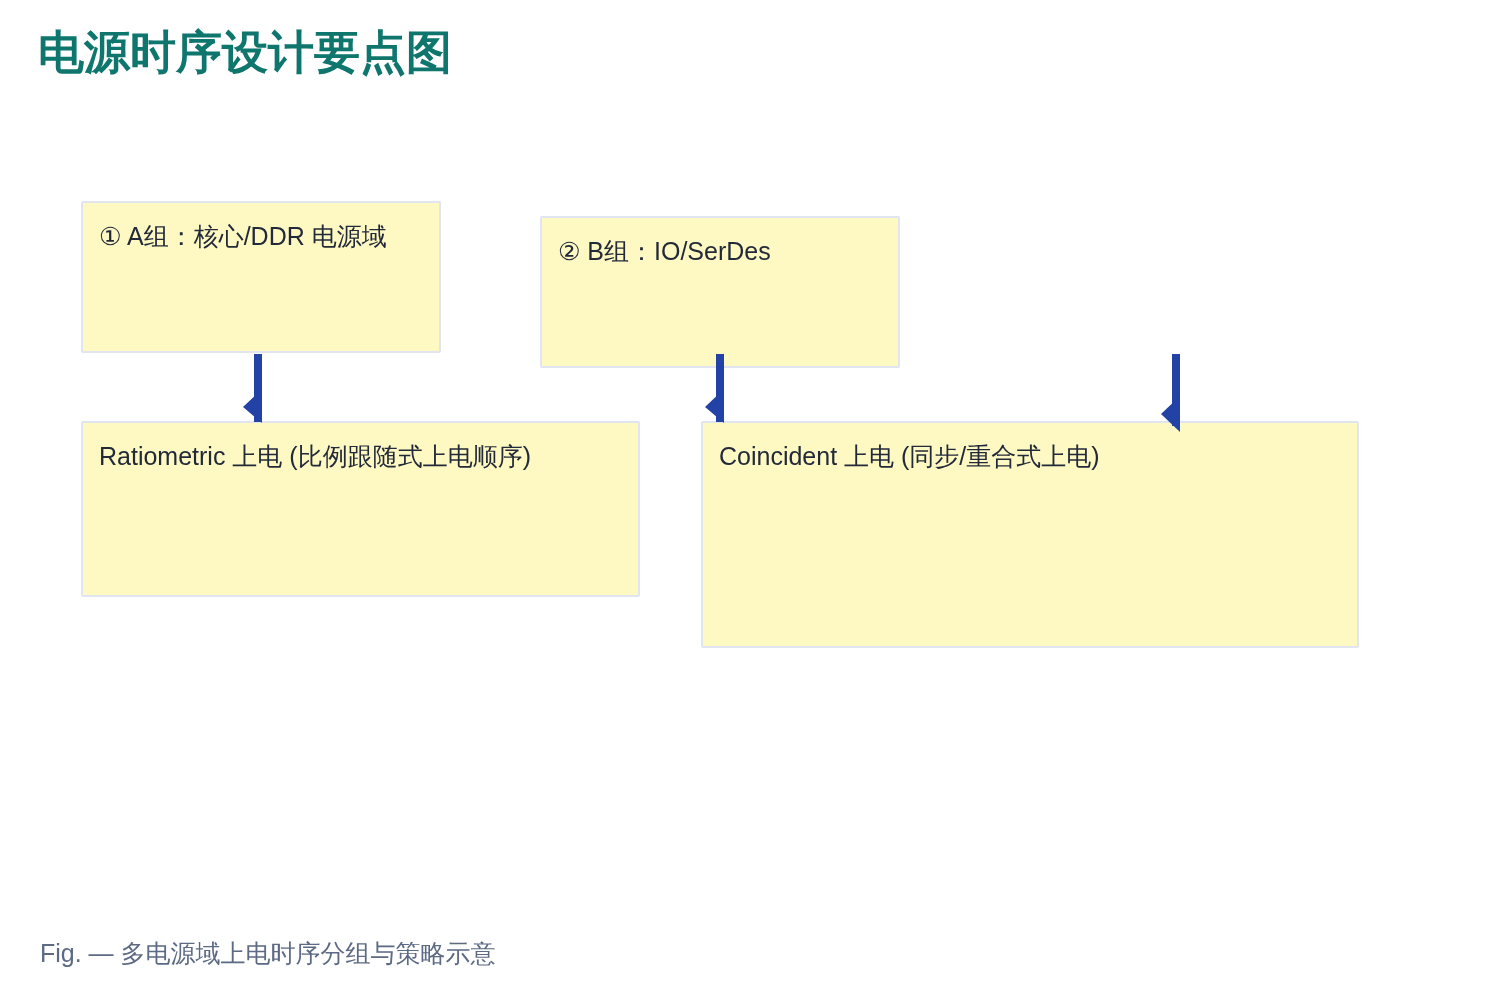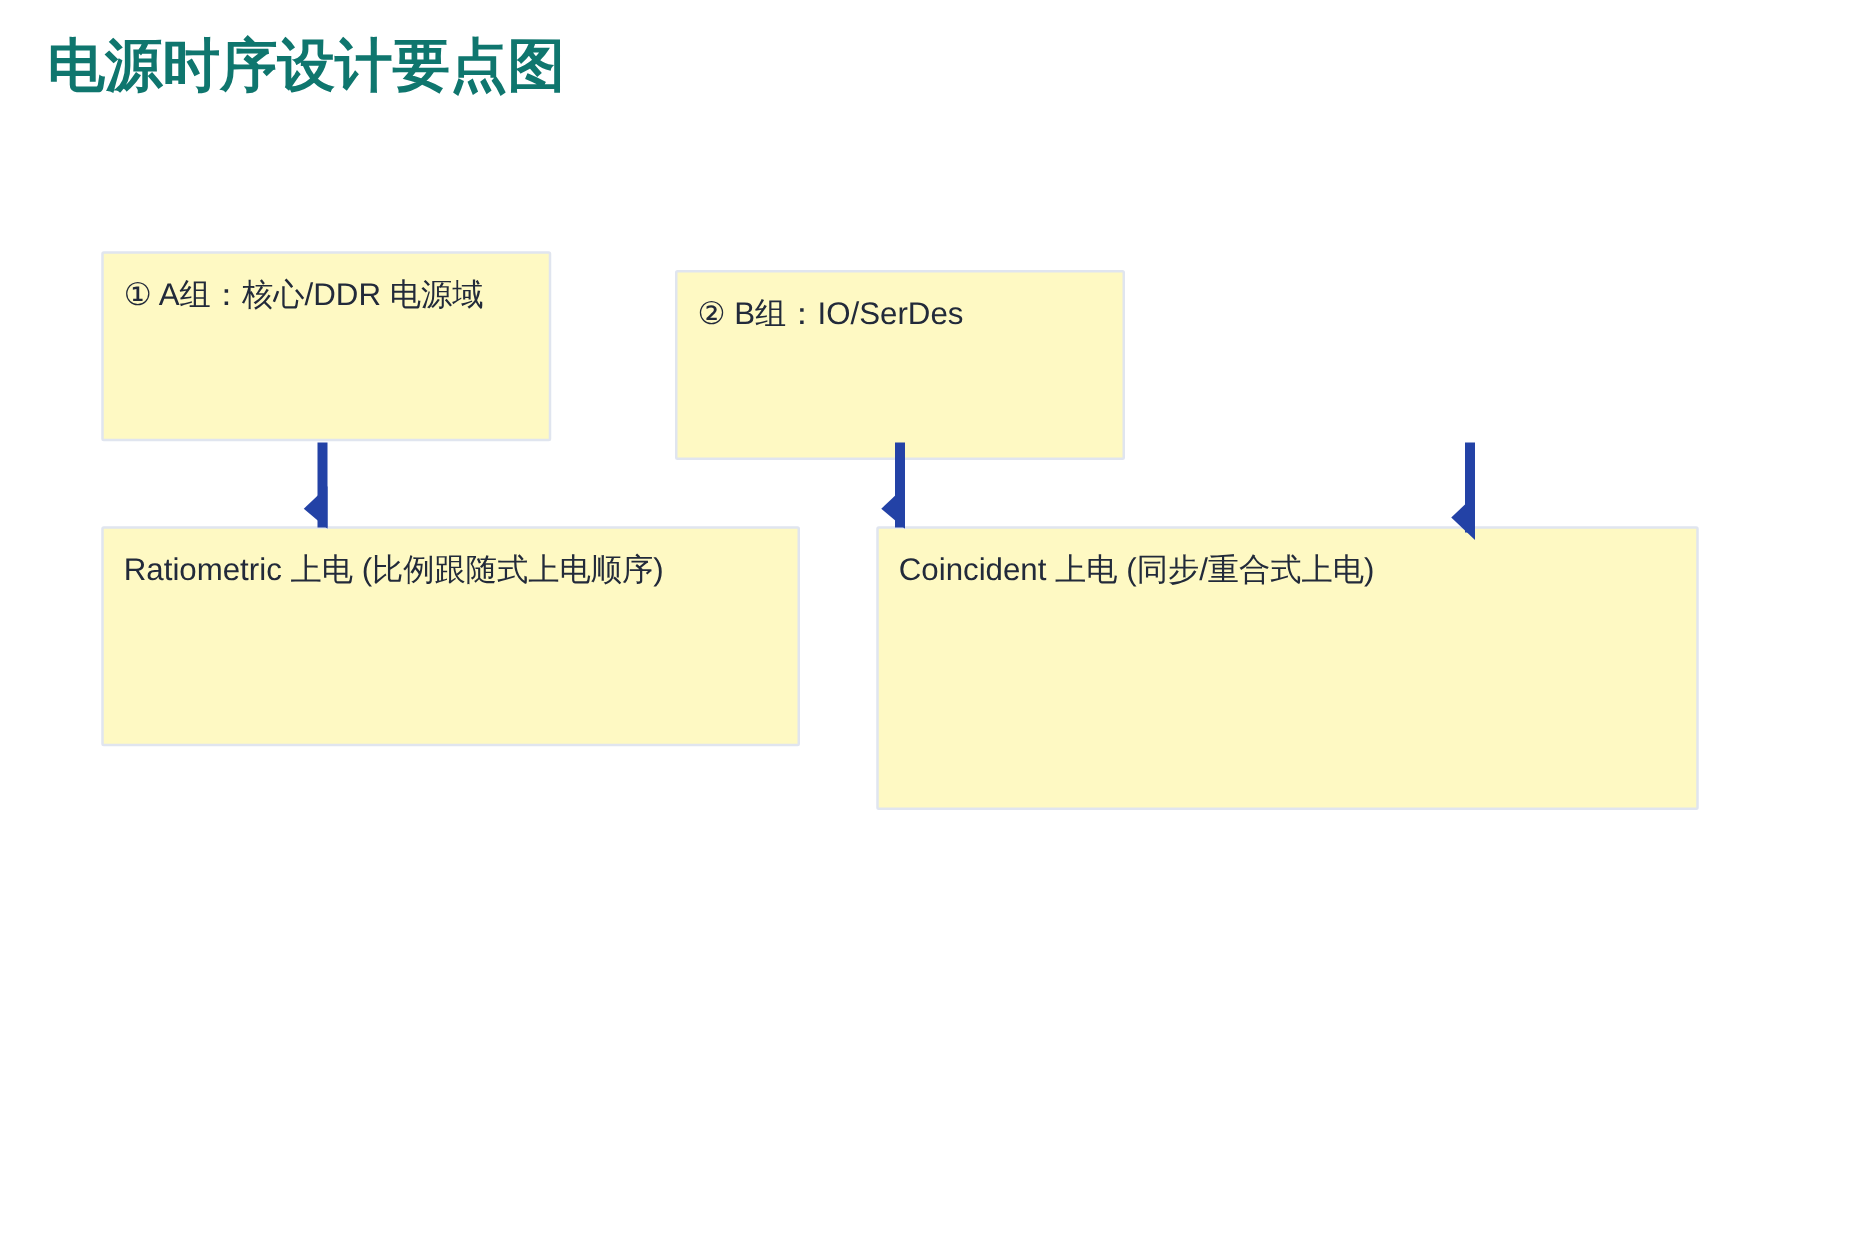--- a/index.html
+++ b/index.html
@@ -121,14 +121,15 @@
       <rect x="716" y="354" width="8" height="68" fill="#2342a6"></rect>
       <polygon points="724,423 724,389 705,407" fill="#2342a6"></polygon>
     </g>
 
     <g>
       <rect x="1172" y="354" width="8" height="72" fill="#2342a6"></rect>
       <polygon points="1180,432 1180,396 1161,414" fill="#2342a6"></polygon>
     </g>
   </svg>
 
+  <div id="figure-caption">Fig. — 多电源域上电时序分组与策略示意</div>
 
 </div>
 
 </body></html>

